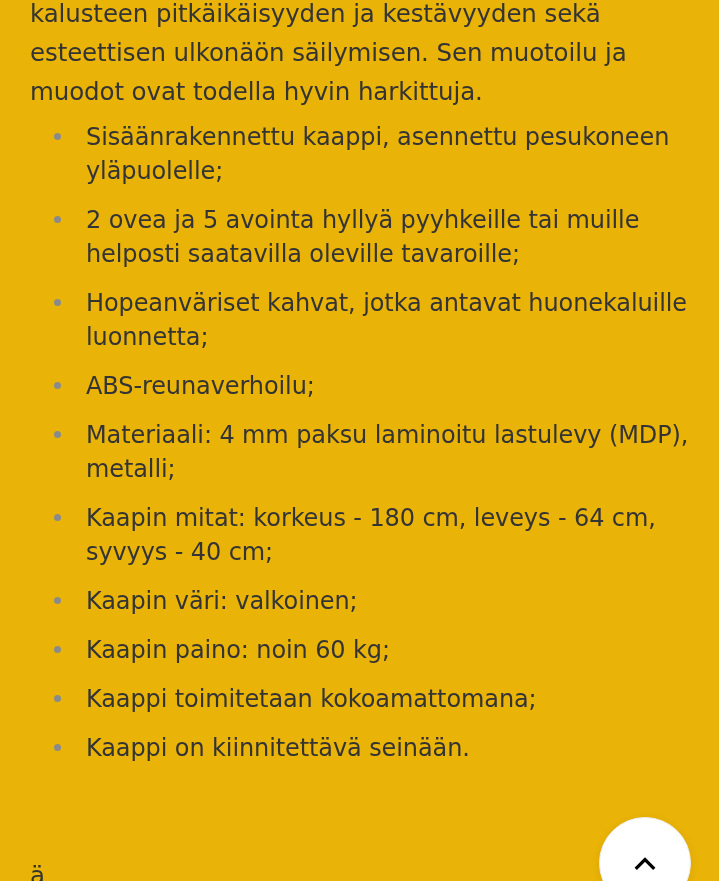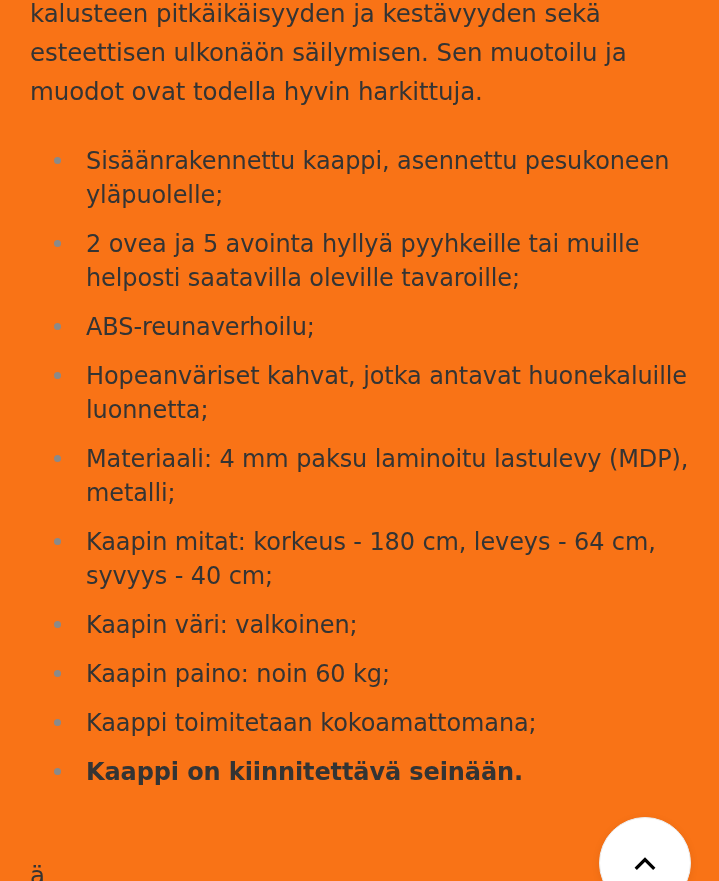--- a/index.html
+++ b/index.html
@@ -14,57 +14,57 @@
   body {
     font-family: "DejaVu Sans", "Liberation Sans", sans-serif;
     color: #333333;
     -webkit-font-smoothing: antialiased;
   }
 
   .page {
     position: relative;
     width: 719px;
     height: 881px;
-    background: #f97316;
+    background: #eab308;
     overflow: hidden;
   }
 
   
   .intro {
     position: absolute;
     left: 30px;
     top: -6px;
     width: 645px;
     font-size: 24.5px;
     line-height: 39px;
     color: #343434;
     font-weight: 400;
     letter-spacing: -0.1px;
   }
 
   
   .spec-list {
     position: absolute;
     left: 30px;
-    top: 144px;
+    top: 120px;
     width: 660px;
     list-style: none;
   }
 
   .spec-item {
     position: relative;
     padding-left: 56px;
     margin-bottom: 15px;
     font-size: 24px;
     line-height: 34px;
     color: #343434;
     letter-spacing: -0.1px;
   }
 
-  .spec-item:last-child { margin-bottom: 16px; font-weight: bold; }
+  .spec-item:last-child { margin-bottom: 16px; }
 
   .spec-bullet {
     position: absolute;
     left: 24px;
     top: 13px;
     width: 7px;
     height: 7px;
     border-radius: 50%;
     background: #8a8a8a;
   }
@@ -123,26 +123,26 @@
     </li>
 
     <li class="spec-item">
       <span class="spec-bullet"></span>
       <span class="spec-text">2 ovea ja 5 avointa hyllyä pyyhkeille tai muille helposti saatavilla oleville tavaroille;</span>
     </li>
 
 
     <li class="spec-item">
       <span class="spec-bullet"></span>
-      <span class="spec-text">ABS-reunaverhoilu;</span>
+      <span class="spec-text">Hopeanväriset kahvat, jotka antavat huonekaluille luonnetta;</span>
     </li>
 
     <li class="spec-item">
       <span class="spec-bullet"></span>
-      <span class="spec-text">Hopeanväriset kahvat, jotka antavat huonekaluille luonnetta;</span>
+      <span class="spec-text">ABS-reunaverhoilu;</span>
     </li>
 
     <li class="spec-item">
       <span class="spec-bullet"></span>
       <span class="spec-text">Materiaali: 4 mm paksu laminoitu lastulevy (MDP), metalli;</span>
     </li>
 
     <li class="spec-item">
       <span class="spec-bullet"></span>
       <span class="spec-text">Kaapin mitat: korkeus - 180 cm, leveys - 64 cm, syvyys - 40 cm;</span>

